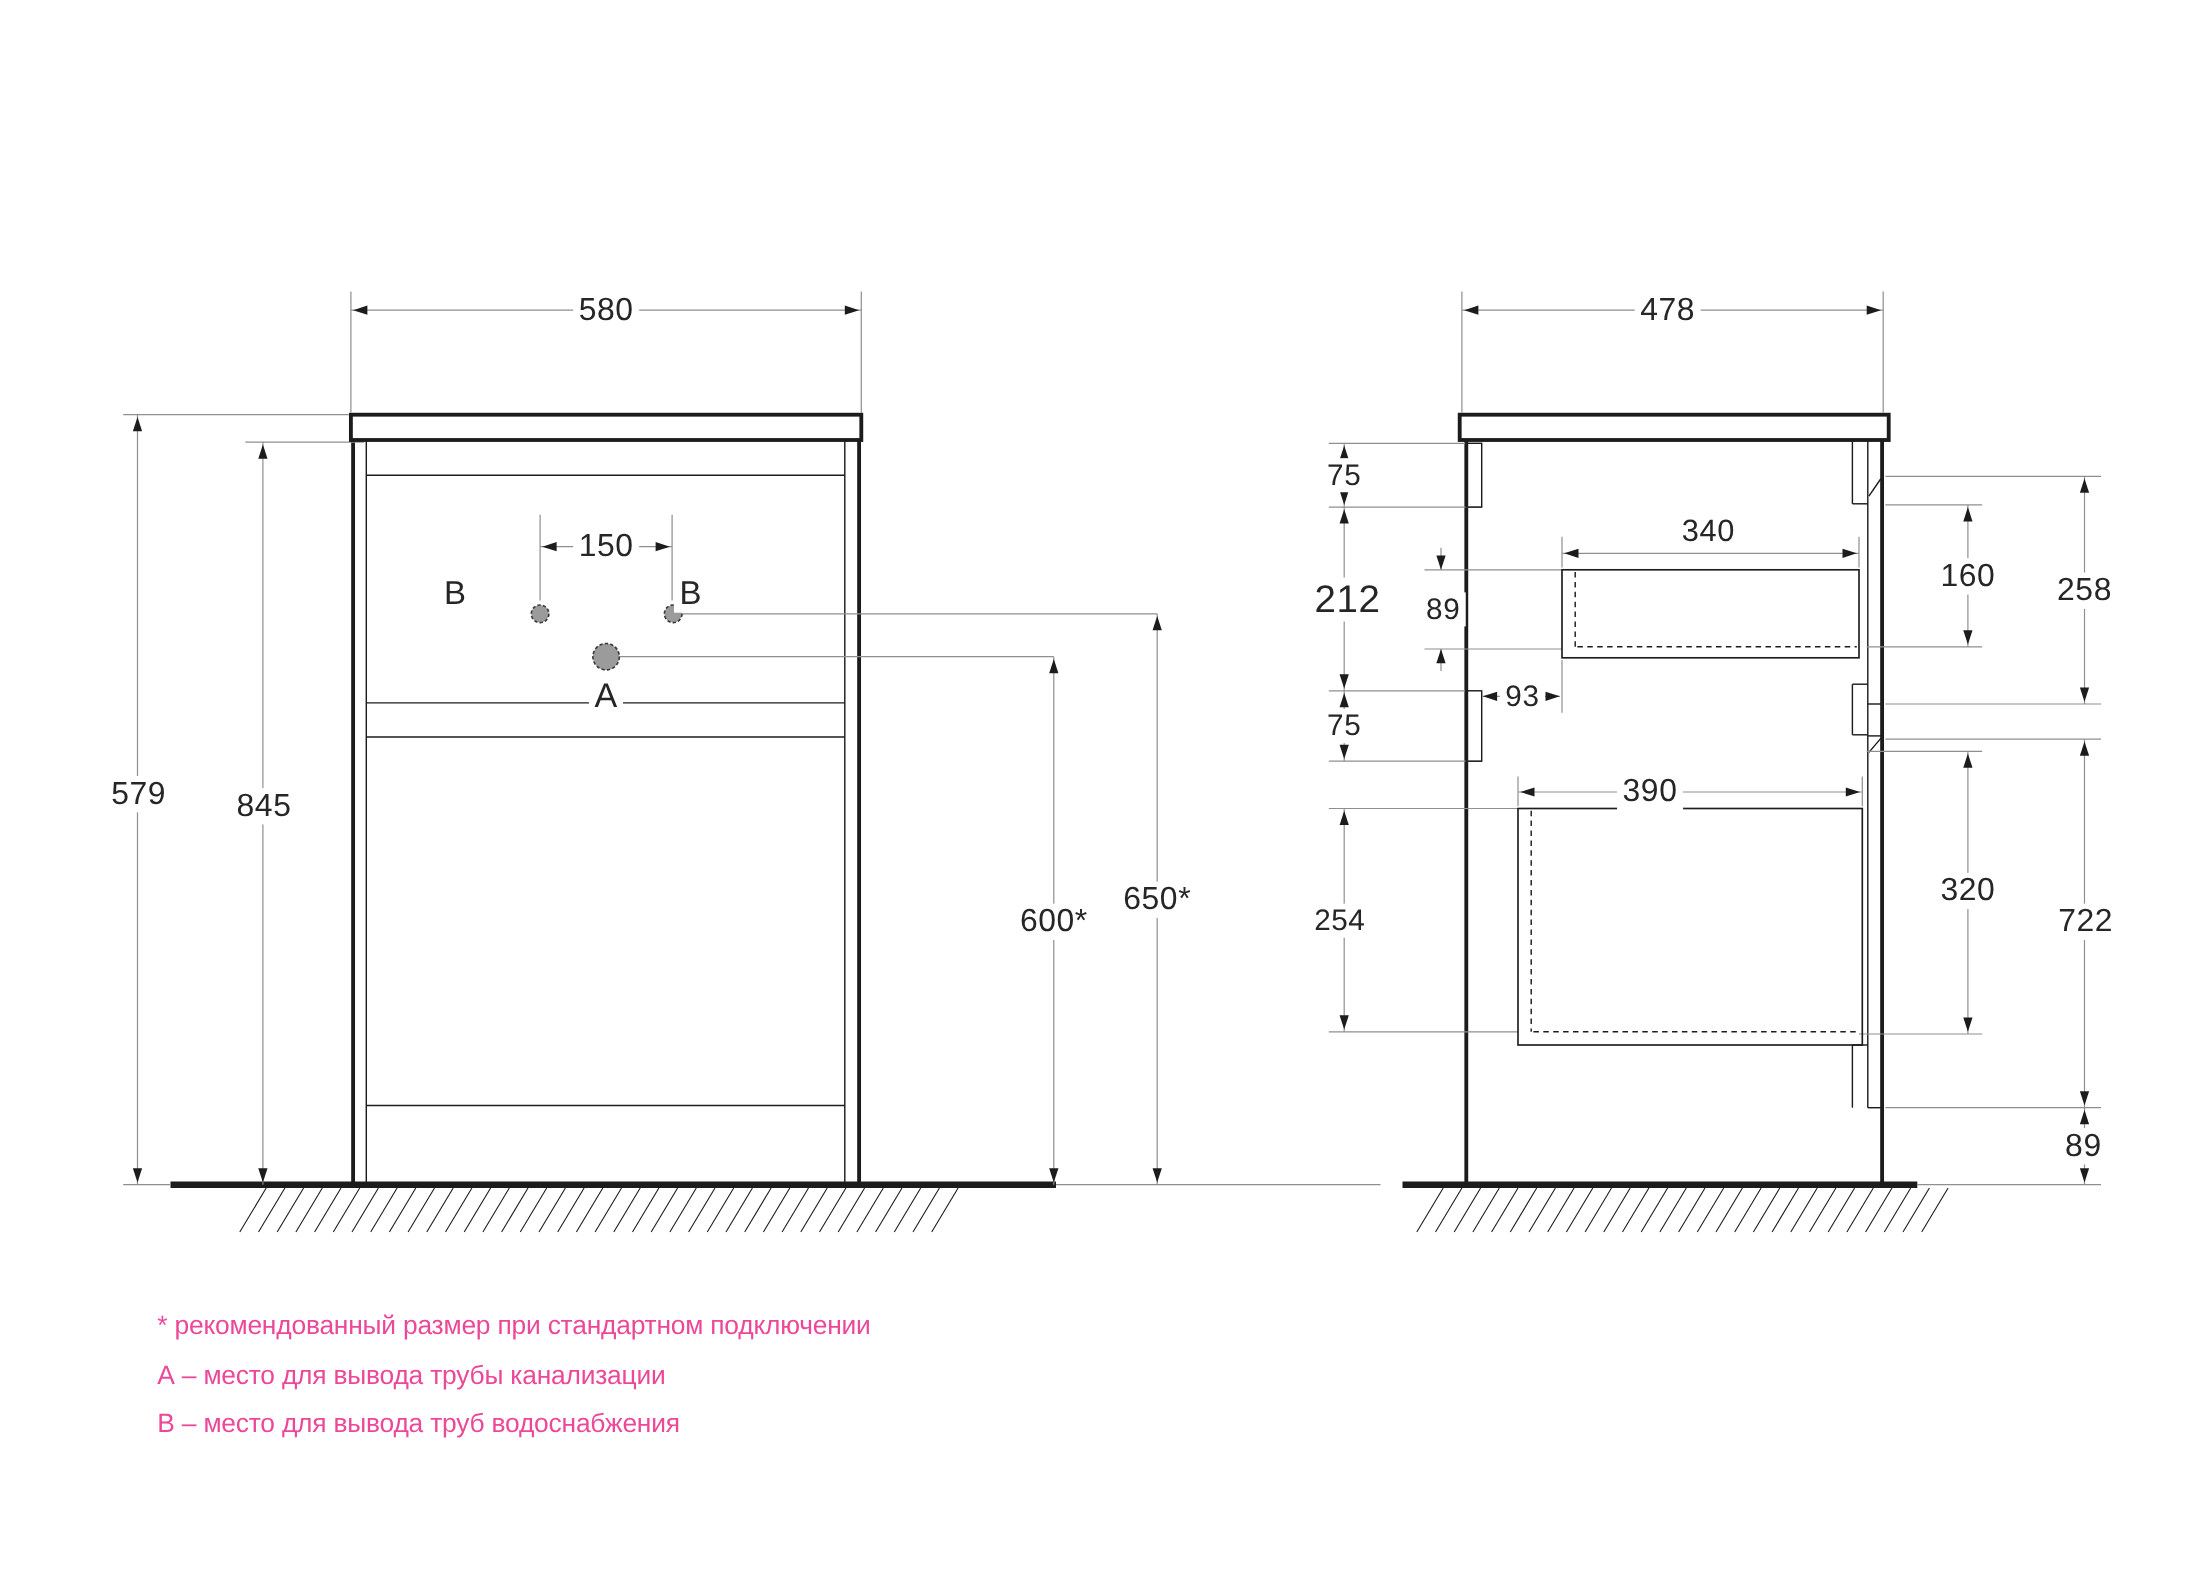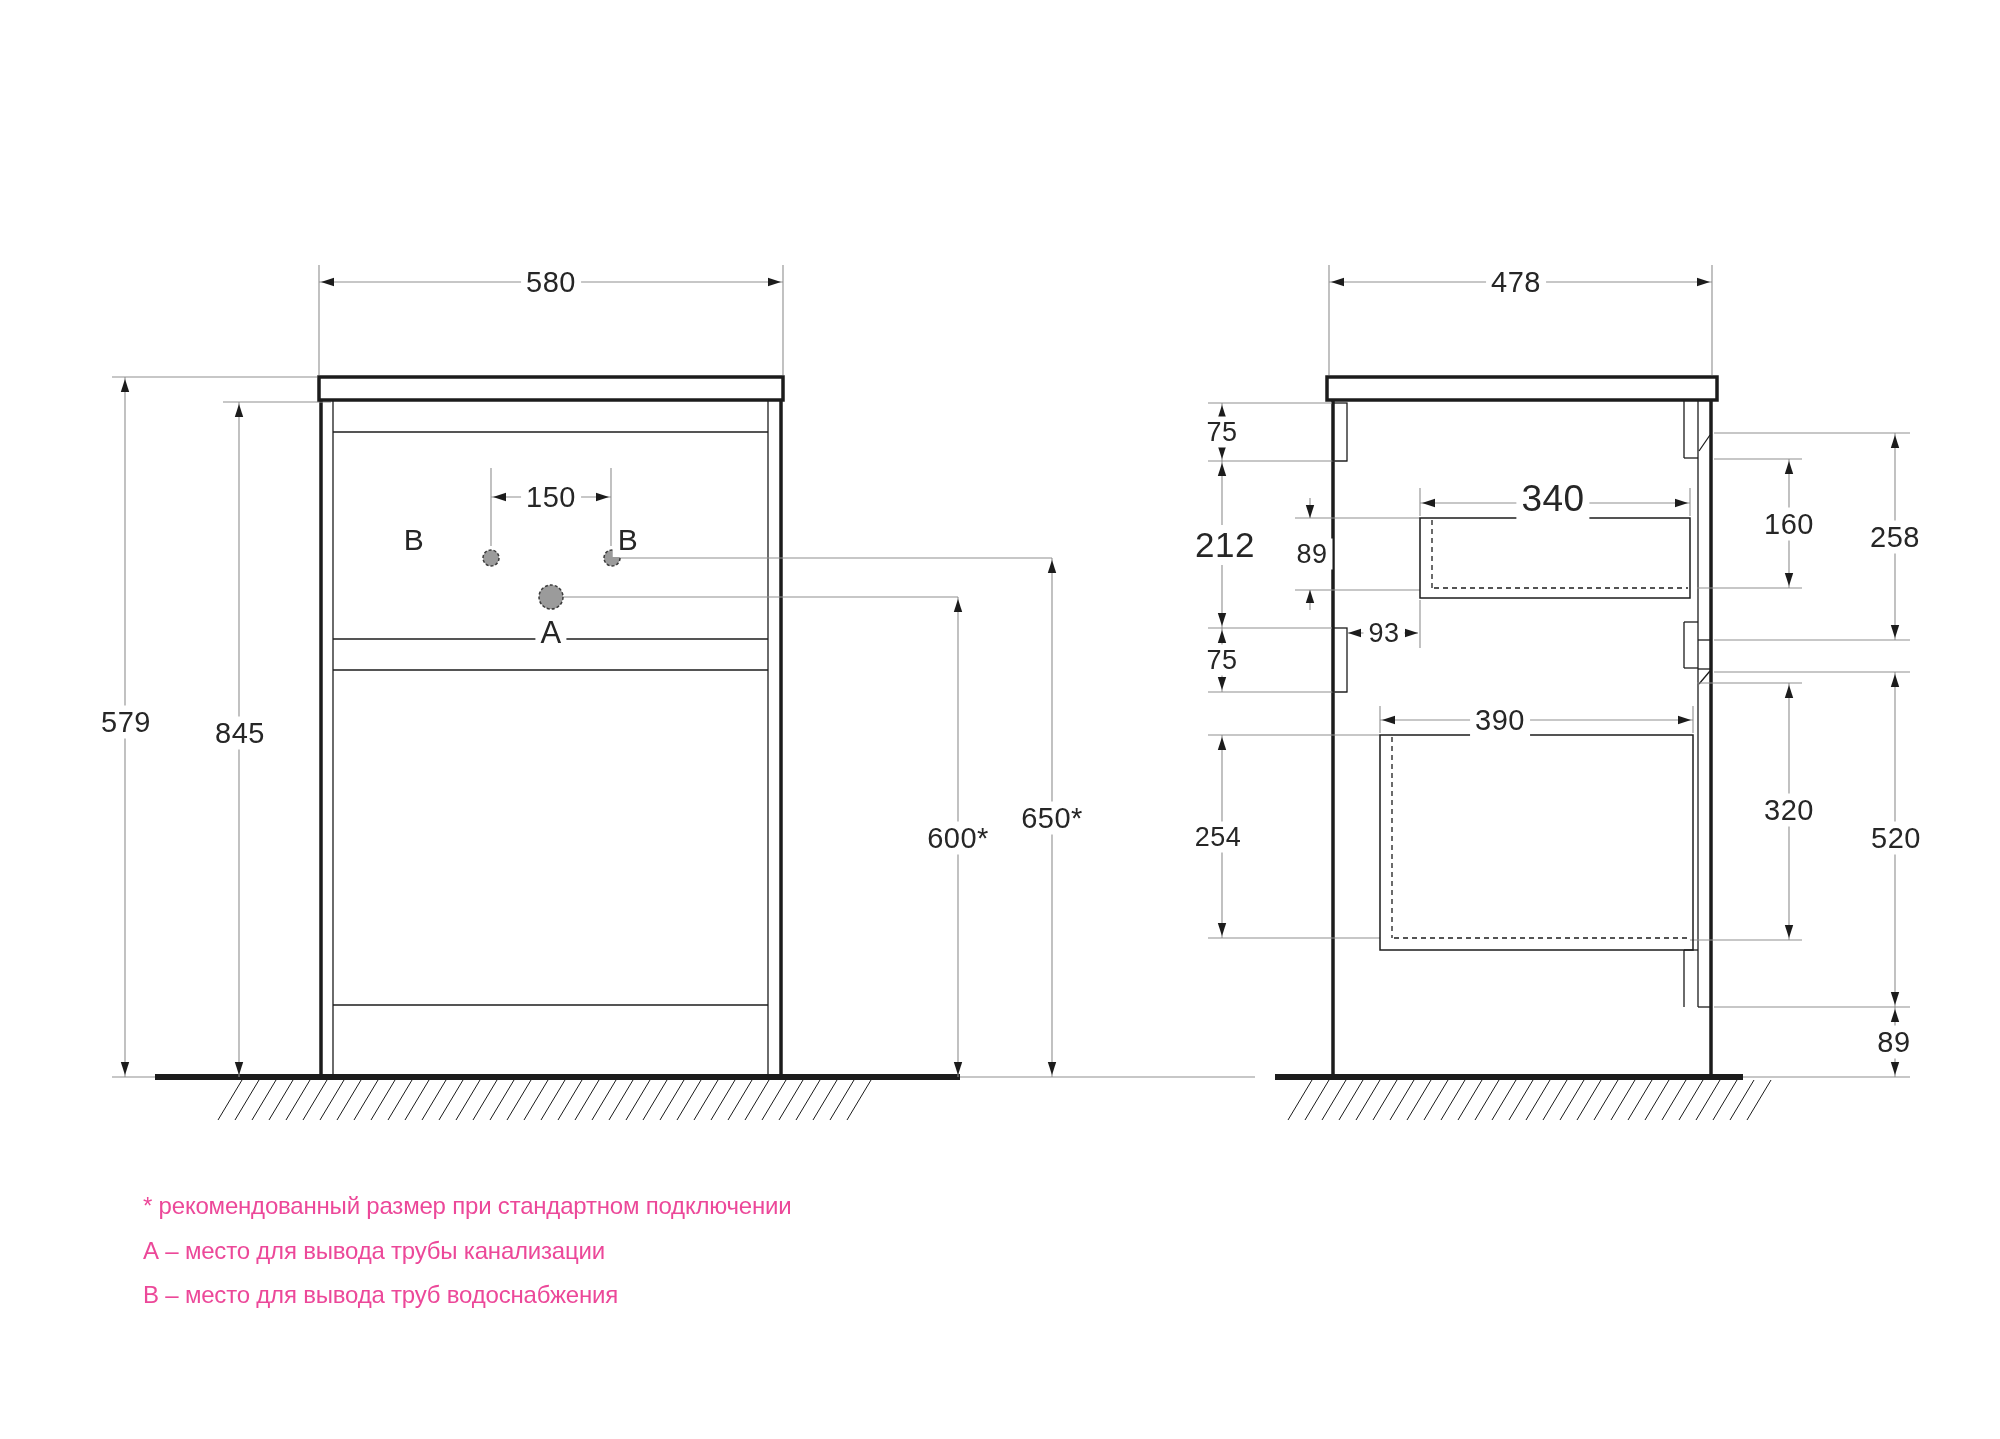--- a/index.html
+++ b/index.html
@@ -229,26 +229,26 @@
       <div class="lbl" style="left: 628px; top: 540px; font-size: 30px;">B</div>
       <div class="lbl" style="left: 551px; top: 633px; font-size: 31px;">A</div>
       <div class="lbl" style="left: 958px; top: 838px; font-size: 29px;">600*</div>
       <div class="lbl" style="left: 1052px; top: 818px; font-size: 29px;">650*</div>
       <div class="lbl" style="left: 1222px; top: 432px; font-size: 27px;">75</div>
       <div class="lbl" style="left: 1225px; top: 545px; font-size: 35px;">212</div>
       <div class="lbl" style="left: 1312px; top: 554px; font-size: 27px;">89</div>
       <div class="lbl" style="left: 1222px; top: 660px; font-size: 27px;">75</div>
       <div class="lbl" style="left: 1384px; top: 633px; font-size: 27px;">93</div>
       <div class="lbl" style="left: 1218px; top: 837px; font-size: 27px; text-align: center;">254</div>
-      <div class="lbl" style="left: 1553px; top: 499px; font-size: 37px; text-align: center;">340</div>
+      <div class="lbl" style="left: 1553px; top: 483px; font-size: 28px; text-align: center;">340</div>
       <div class="lbl" style="left: 1789px; top: 524px; font-size: 29px;">160</div>
       <div class="lbl" style="left: 1895px; top: 537px; font-size: 29px;">258</div>
       <div class="lbl" style="left: 1500px; top: 720px; font-size: 29px;">390</div>
       <div class="lbl" style="left: 1789px; top: 810px; font-size: 29px;">320</div>
-      <div class="lbl" style="left: 1896px; top: 838px; font-size: 29px;">520</div>
+      <div class="lbl" style="left: 1896px; top: 838px; font-size: 29px;">722</div>
       <div class="lbl" style="left: 1894px; top: 1042px; font-size: 29px;">89</div>
     </div>
   <div class="notes">
     <div class="note note-1">* рекомендованный размер при стандартном подключении</div>
     <div class="note note-2">А – место для вывода трубы канализации</div>
     <div class="note note-3">В – место для вывода труб водоснабжения</div>
   </div>
 </div>
 
 </body></html>

